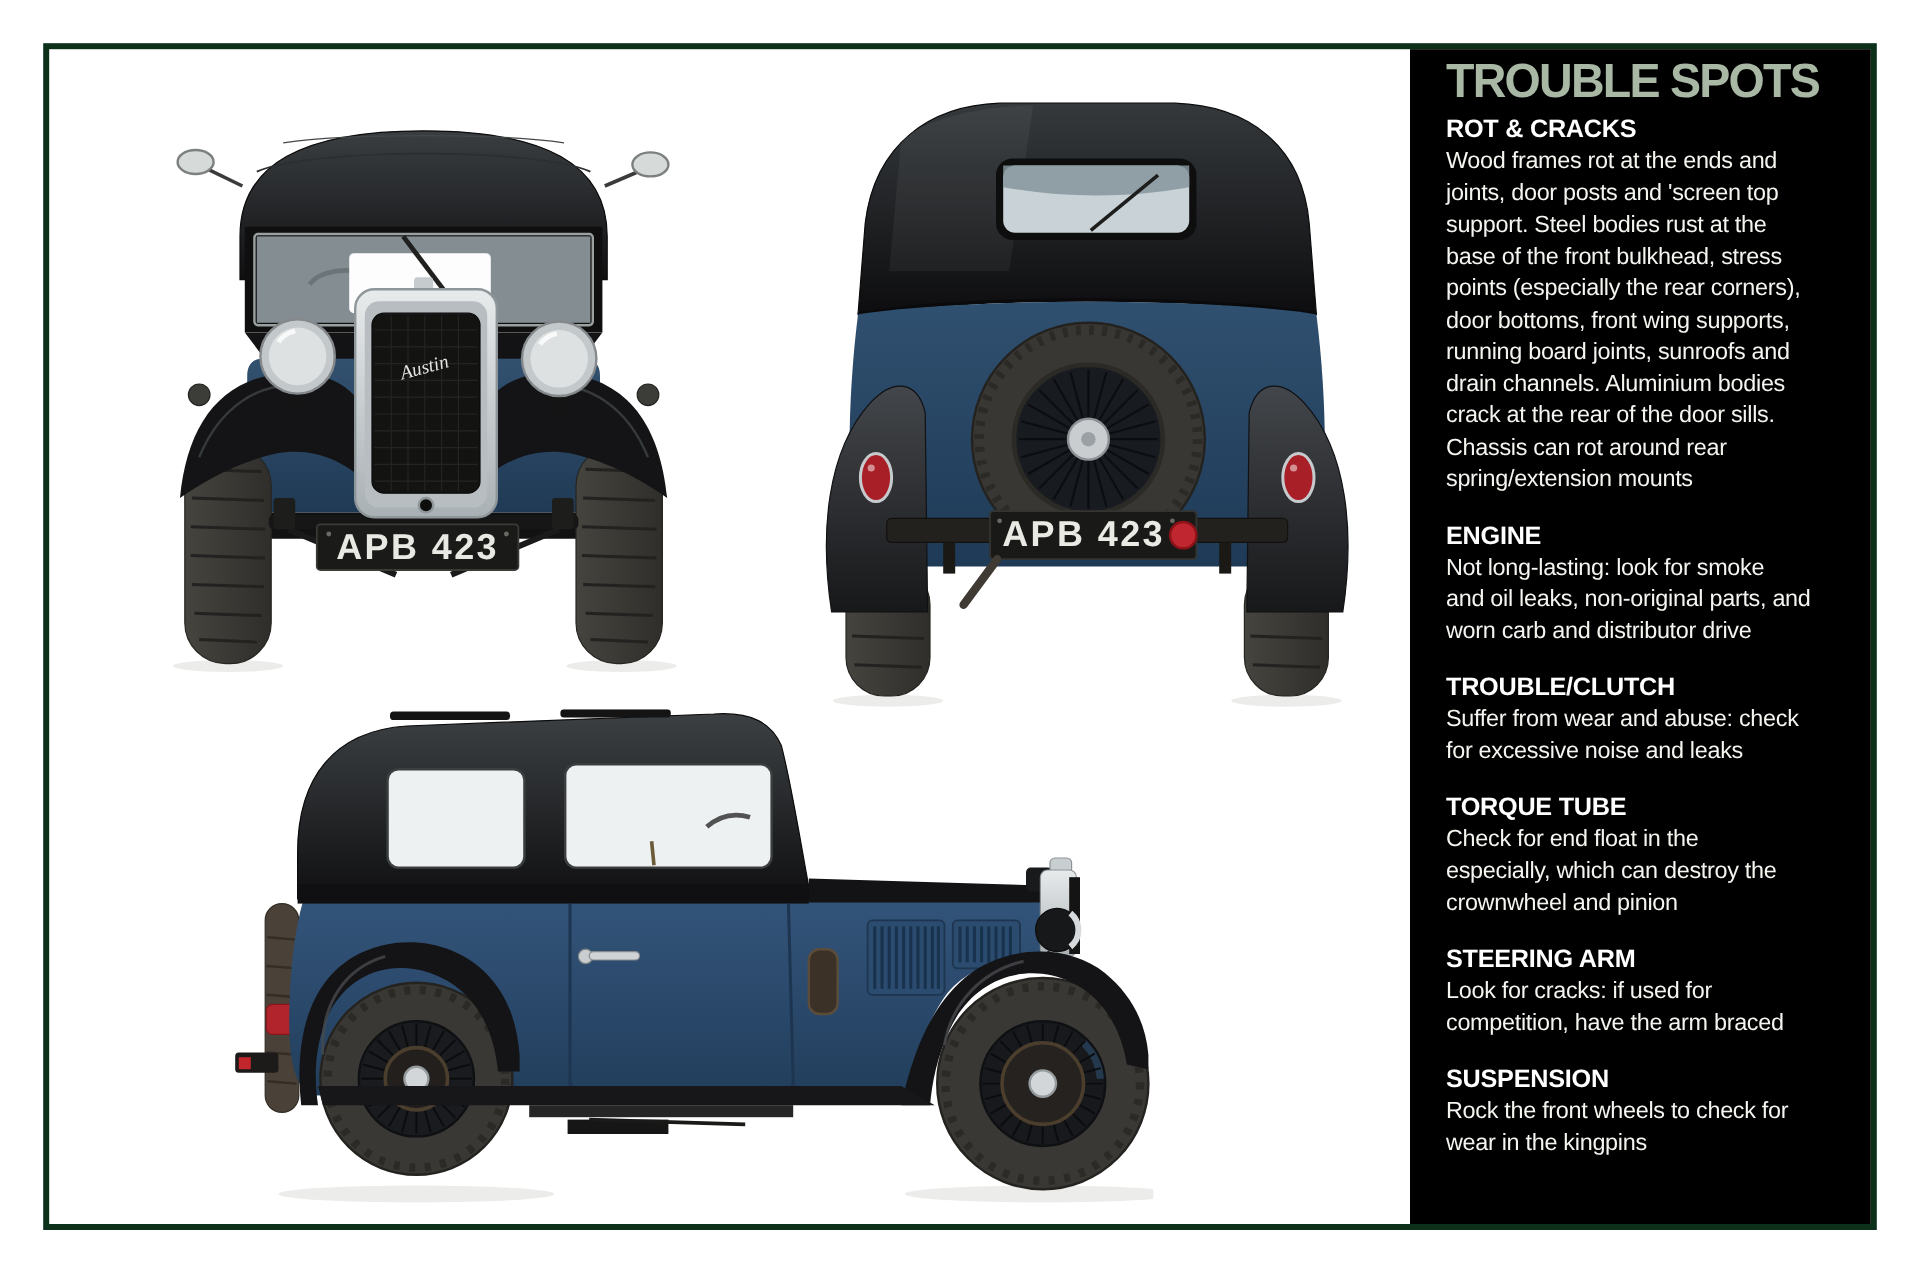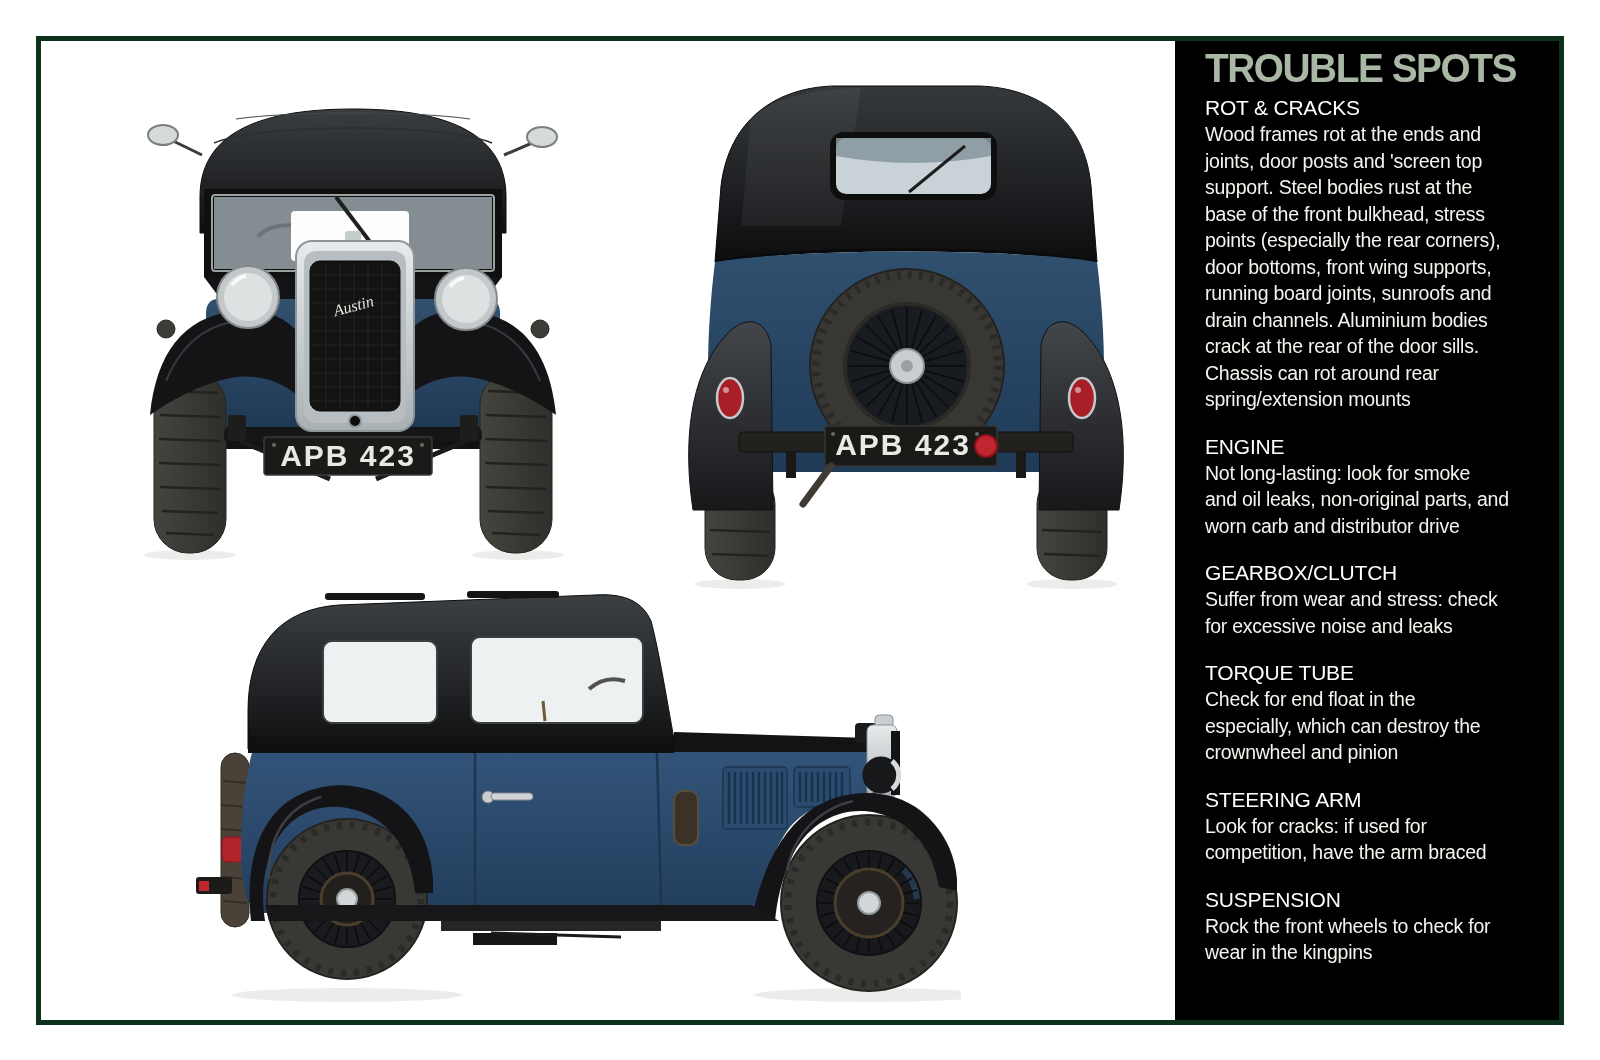--- a/index.html
+++ b/index.html
@@ -7,21 +7,21 @@
         font-family:"Liberation Sans",sans-serif;}
   .frame{position:absolute;left:36px;top:36px;width:1528px;height:989px;
          border:5px solid #0c3019;box-sizing:border-box;background:#ffffff;}
   .photos{position:absolute;left:0;top:0;right:384px;bottom:0;}
   .photo{position:absolute;}
   .sidebar{position:absolute;top:0;right:0;bottom:0;width:384px;background:#000000;
            box-sizing:border-box;padding:4px 14px 0 30px;color:#f3f5ef;}
   .sidebar h1{margin:0 0 4px 0;font-weight:bold;font-size:40px;line-height:46px;
               letter-spacing:-1.5px;color:#a8b8a5;transform:scaleX(.97);transform-origin:left center;
               white-space:nowrap;}
-  .ts h2{margin:0;font-size:21px;line-height:26px;font-weight:normal;color:#ffffff;letter-spacing:-.2px;}
+  .ts h2{margin:0;font-size:21px;line-height:26px;font-weight:bold;color:#ffffff;letter-spacing:-.2px;}
   .ts p{margin:0;font-size:19.5px;line-height:26.5px;letter-spacing:-.25px;white-space:pre-line;}
   .ts + .ts{margin-top:21px;}
   svg text.plate{font-family:"Liberation Sans",sans-serif;font-weight:bold;}
   svg text.script{font-family:"Liberation Serif",serif;font-style:italic;}
 </style>
 </head>
 <body>
 
 <div class="page">
   <div class="frame">
@@ -431,22 +431,22 @@
       </section>
 
       <section class="ts">
         <h2>ENGINE</h2>
         <p>Not long-lasting: look for smoke
 and oil leaks, non-original parts, and
 worn carb and distributor drive</p>
       </section>
 
       <section class="ts">
-        <h2>GEARBOX/CLUTCH</h2>
-        <p>Suffer from wear and stress: check
+        <h2>TROUBLE/CLUTCH</h2>
+        <p>Suffer from wear and abuse: check
 for excessive noise and leaks</p>
       </section>
 
       <section class="ts">
         <h2>TORQUE TUBE</h2>
         <p>Check for end float in the
 especially, which can destroy the
 crownwheel and pinion</p>
       </section>
 

